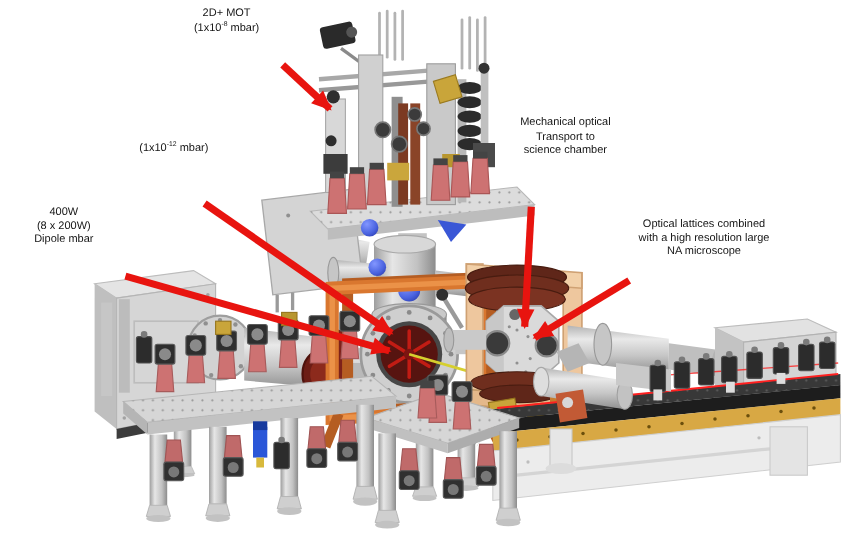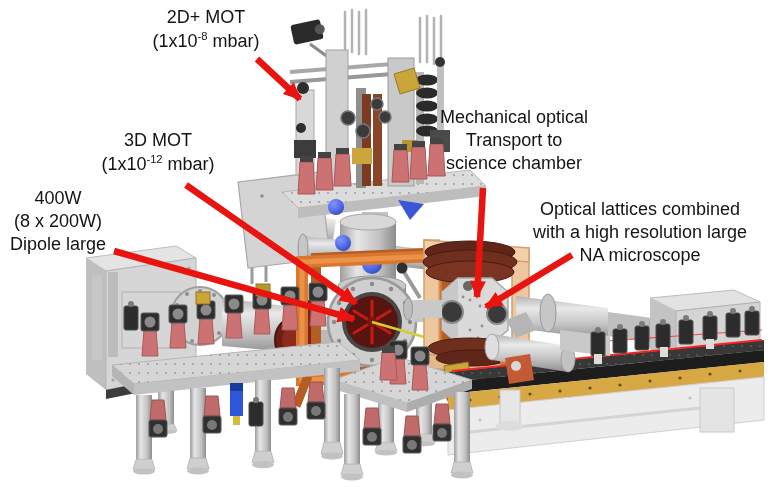--- a/index.html
+++ b/index.html
@@ -1,19 +1,19 @@
 <!DOCTYPE html>
 <html><head>
 <meta charset="utf-8">
 <style>
   html,body{margin:0;padding:0;background:#fff;}
   .stage{position:relative;width:771px;height:487px;background:#ffffff;overflow:hidden;
          font-family:"Liberation Sans",sans-serif;}
   .stage svg{position:absolute;left:0;top:0;}
-  .ann{position:absolute;text-align:center;font-size:18px;line-height:1.27;color:#141414;}
+  .ann{position:absolute;text-align:center;font-size:10px;line-height:1.27;color:#141414;}
   .ann sup{font-size:0.62em;}
   #ann-mot2d{left:120px;top:5px;width:172px;}
   #ann-mot3d{left:72px;top:128px;width:172px;}
   #ann-dipole{left:2px;top:187px;width:112px;}
   #ann-transport{left:430px;top:106px;width:168px;}
   #ann-lattice{left:520px;top:198px;width:240px;}
 </style>
 </head>
 <body>
 
@@ -394,27 +394,26 @@
     <line x1="483" y1="188" x2="477" y2="297" marker-end="url(#ah)"></line>
     <line x1="572" y1="255" x2="486" y2="307" marker-end="url(#ah)"></line>
   </g>
 </svg>
 
   <div class="ann" id="ann-mot2d">
     <div><span>2D+ MOT</span><sup></sup><span></span></div>
     <div><span>(1x10</span><sup>-8</sup><span> mbar)</span></div>
   </div>
   <div class="ann" id="ann-mot3d">
-    <div><span>3D MOT</span><sup></sup><span></span></div>
     <div><span>(1x10</span><sup>-12</sup><span> mbar)</span></div>
   </div>
   <div class="ann" id="ann-dipole">
     <div><span>400W</span></div>
     <div><span>(8 x 200W)</span></div>
-    <div><span>Dipole large</span></div>
+    <div><span>Dipole mbar</span></div>
   </div>
   <div class="ann" id="ann-transport">
     <div><span>Mechanical optical</span></div>
     <div><span>Transport to</span></div>
     <div><span>science chamber</span></div>
   </div>
   <div class="ann" id="ann-lattice">
     <div><span>Optical lattices combined</span></div>
     <div><span>with a high resolution large</span></div>
     <div><span>NA microscope</span></div>

